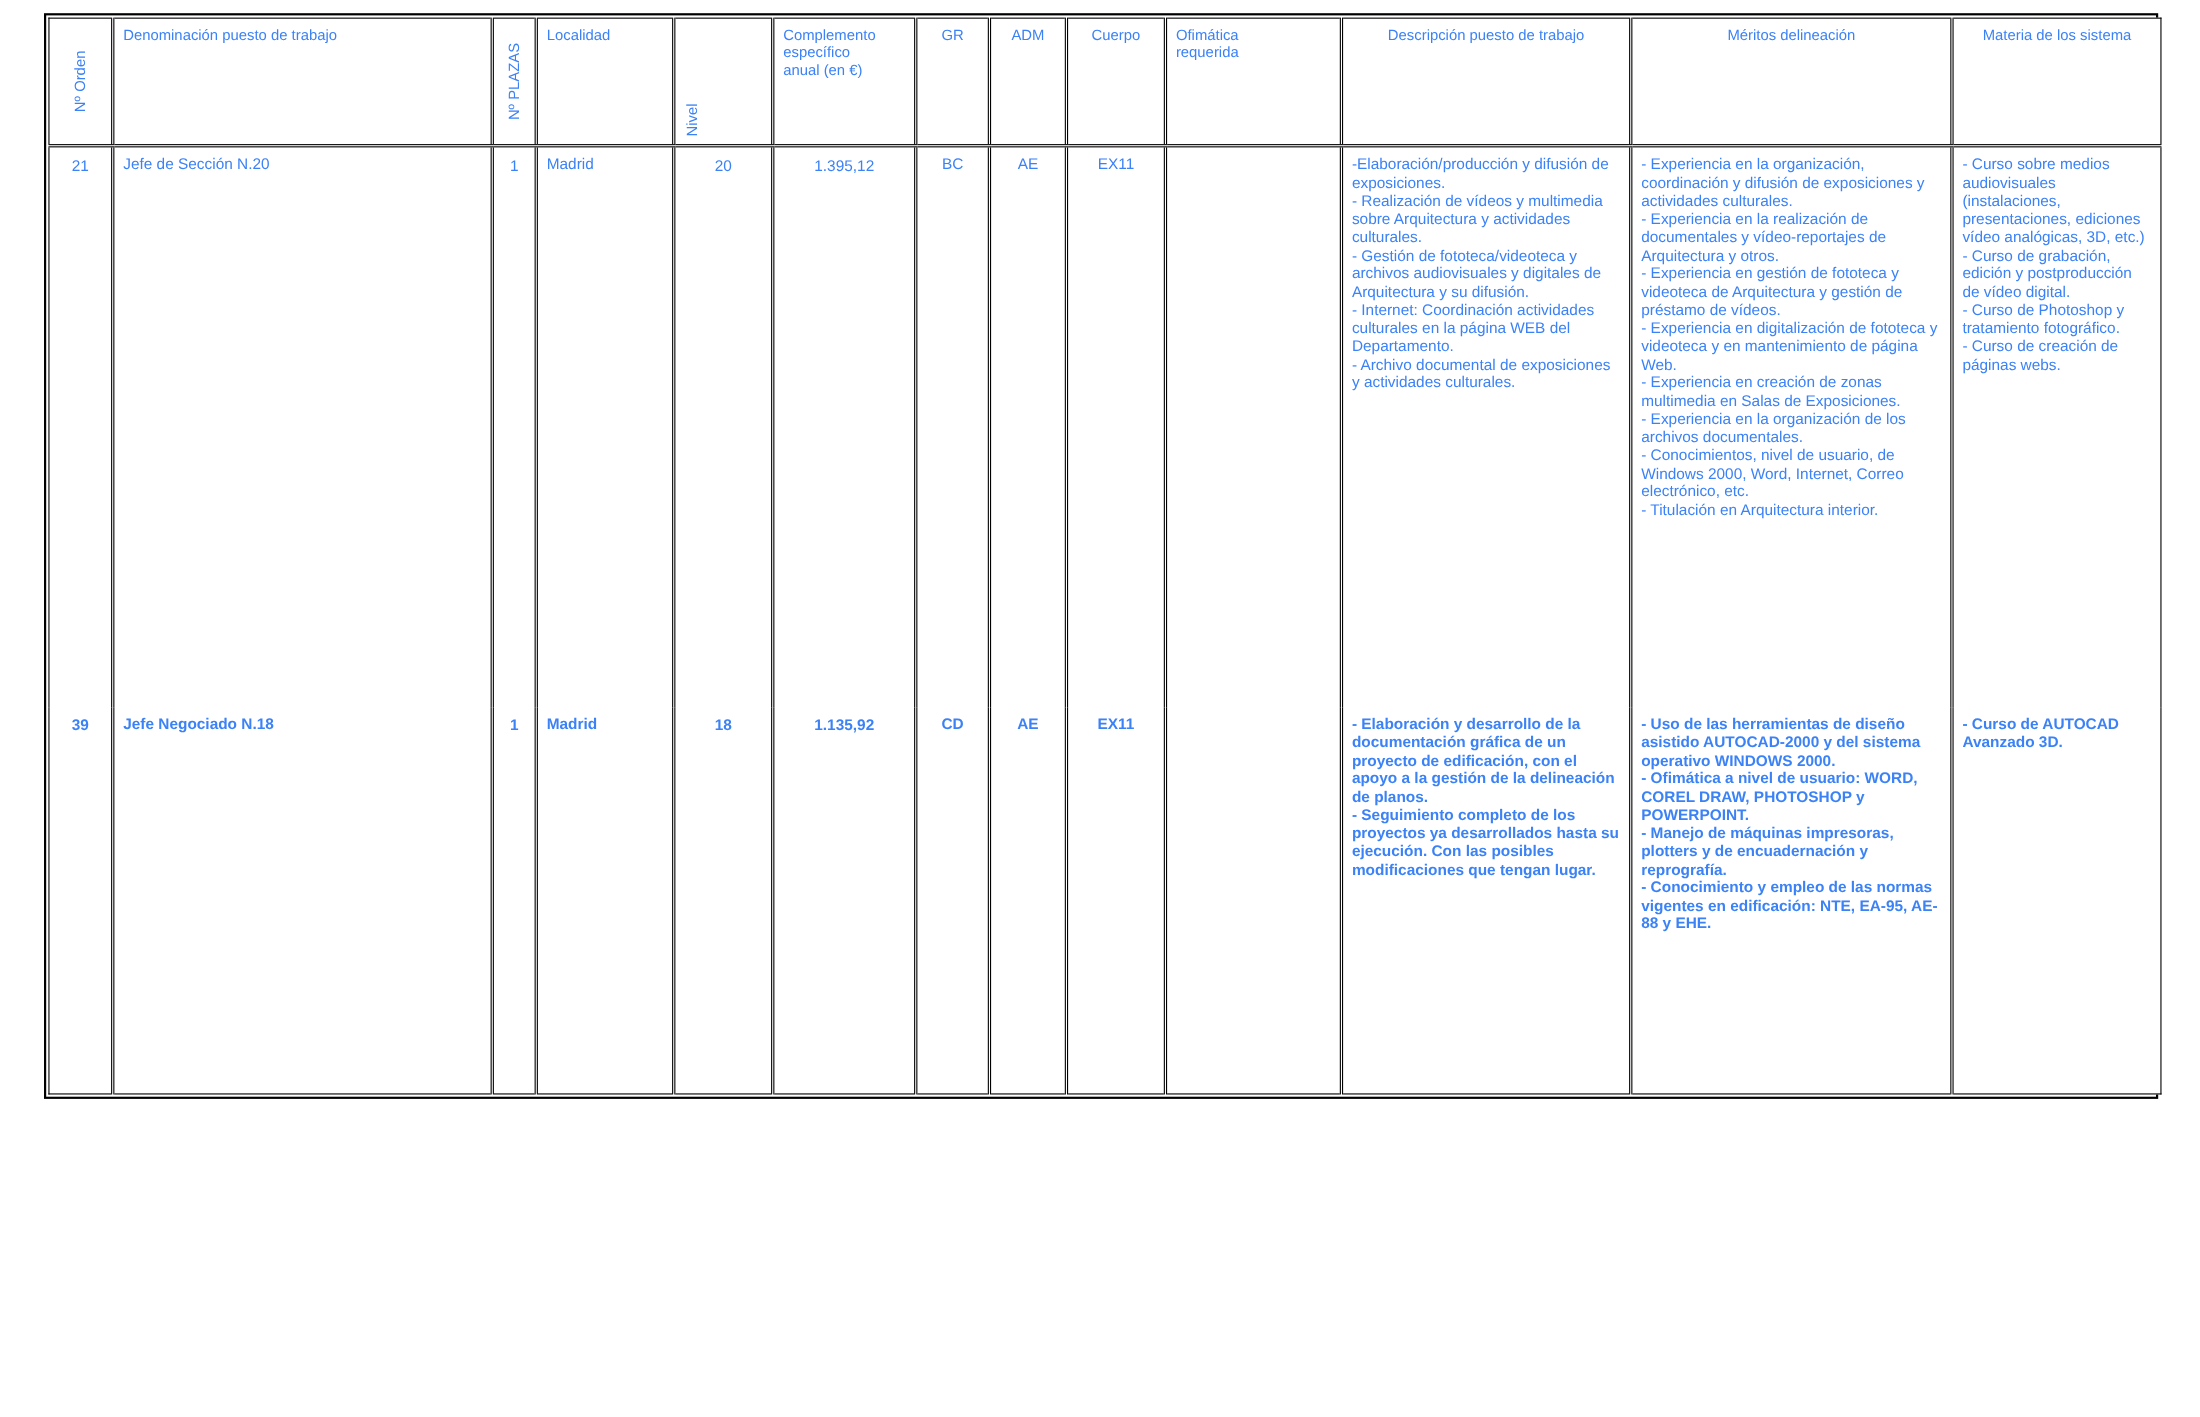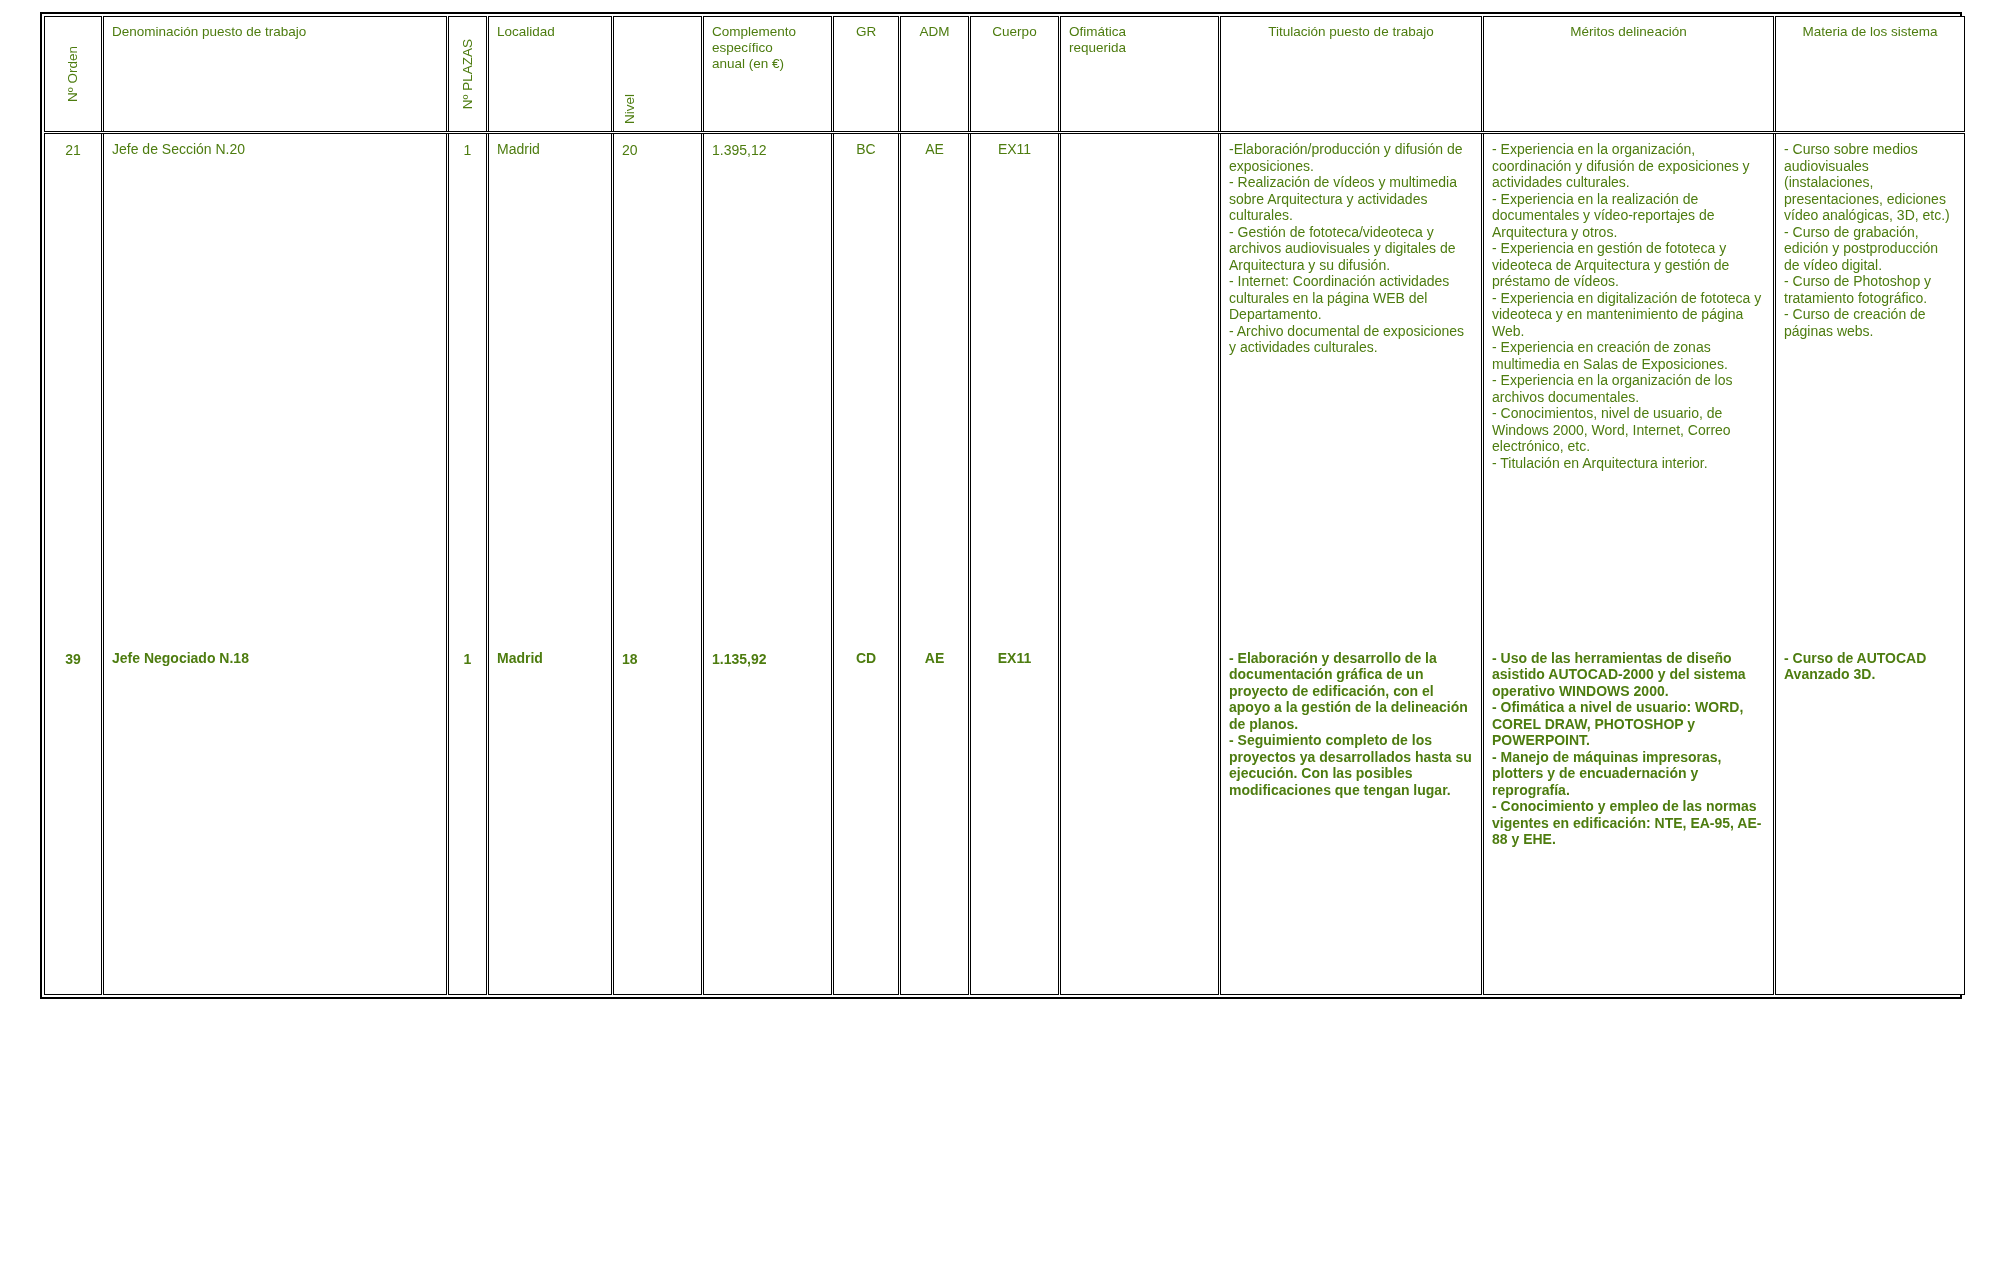--- a/index.html
+++ b/index.html
@@ -28,21 +28,21 @@
     width: 100%;
     border: 1.5px solid #000;
     background: #fff;
   }
   th, td {
     border-left: 3px double #000;
     vertical-align: top;
     padding: 7px 8px;
     font-size: 14px;
     line-height: 1.18;
-    color: #4d7c0f;
+    color: #3b82f6;
     overflow: hidden;
   }
   th:first-child, td:first-child { border-left: none; }
   thead th {
     border-bottom: 3px double #000;
     font-weight: normal;
     text-align: left;
     height: 116px;
     font-size: 13.5px;
   }
@@ -61,21 +61,21 @@
   .vtext {
     writing-mode: vertical-rl;
     transform: rotate(180deg);
     white-space: nowrap;
     font-size: 13.5px;
   }
   .vtext.upper { text-transform: uppercase; }
 
   .h-center { text-align: center; margin-top: 32px; }
   .t-center { text-align: center; }
-  .t-right  { text-align: left; }
+  .t-right  { text-align: center; }
   .pre      { white-space: pre-line; }
   .num-cell { padding-top: 8px; }
 </style>
 </head>
 <body>
 
 <div class="sheet">
   <div class="frame">
     <table>
       <colgroup>
@@ -113,21 +113,21 @@
               </div>
           </th>
           <th class="pre">Complemento
 específico
 anual (en €)</th>
           <th class="h-center">GR</th>
           <th class="h-center">ADM</th>
           <th class="h-center">Cuerpo</th>
           <th class="pre">Ofimática
 requerida</th>
-          <th class="h-center">Titulación puesto de trabajo</th>
+          <th class="h-center">Descripción puesto de trabajo</th>
           <th class="h-center">Méritos delineación</th>
           <th class="h-center">Materia de los sistema</th>
         </tr>
       </thead>
       <tbody>
         <tr class="row-38">
           <td class="t-center num-cell">21</td>
           <td>Jefe de Sección N.20</td>
           <td class="t-center num-cell">1</td>
           <td>Madrid</td>

